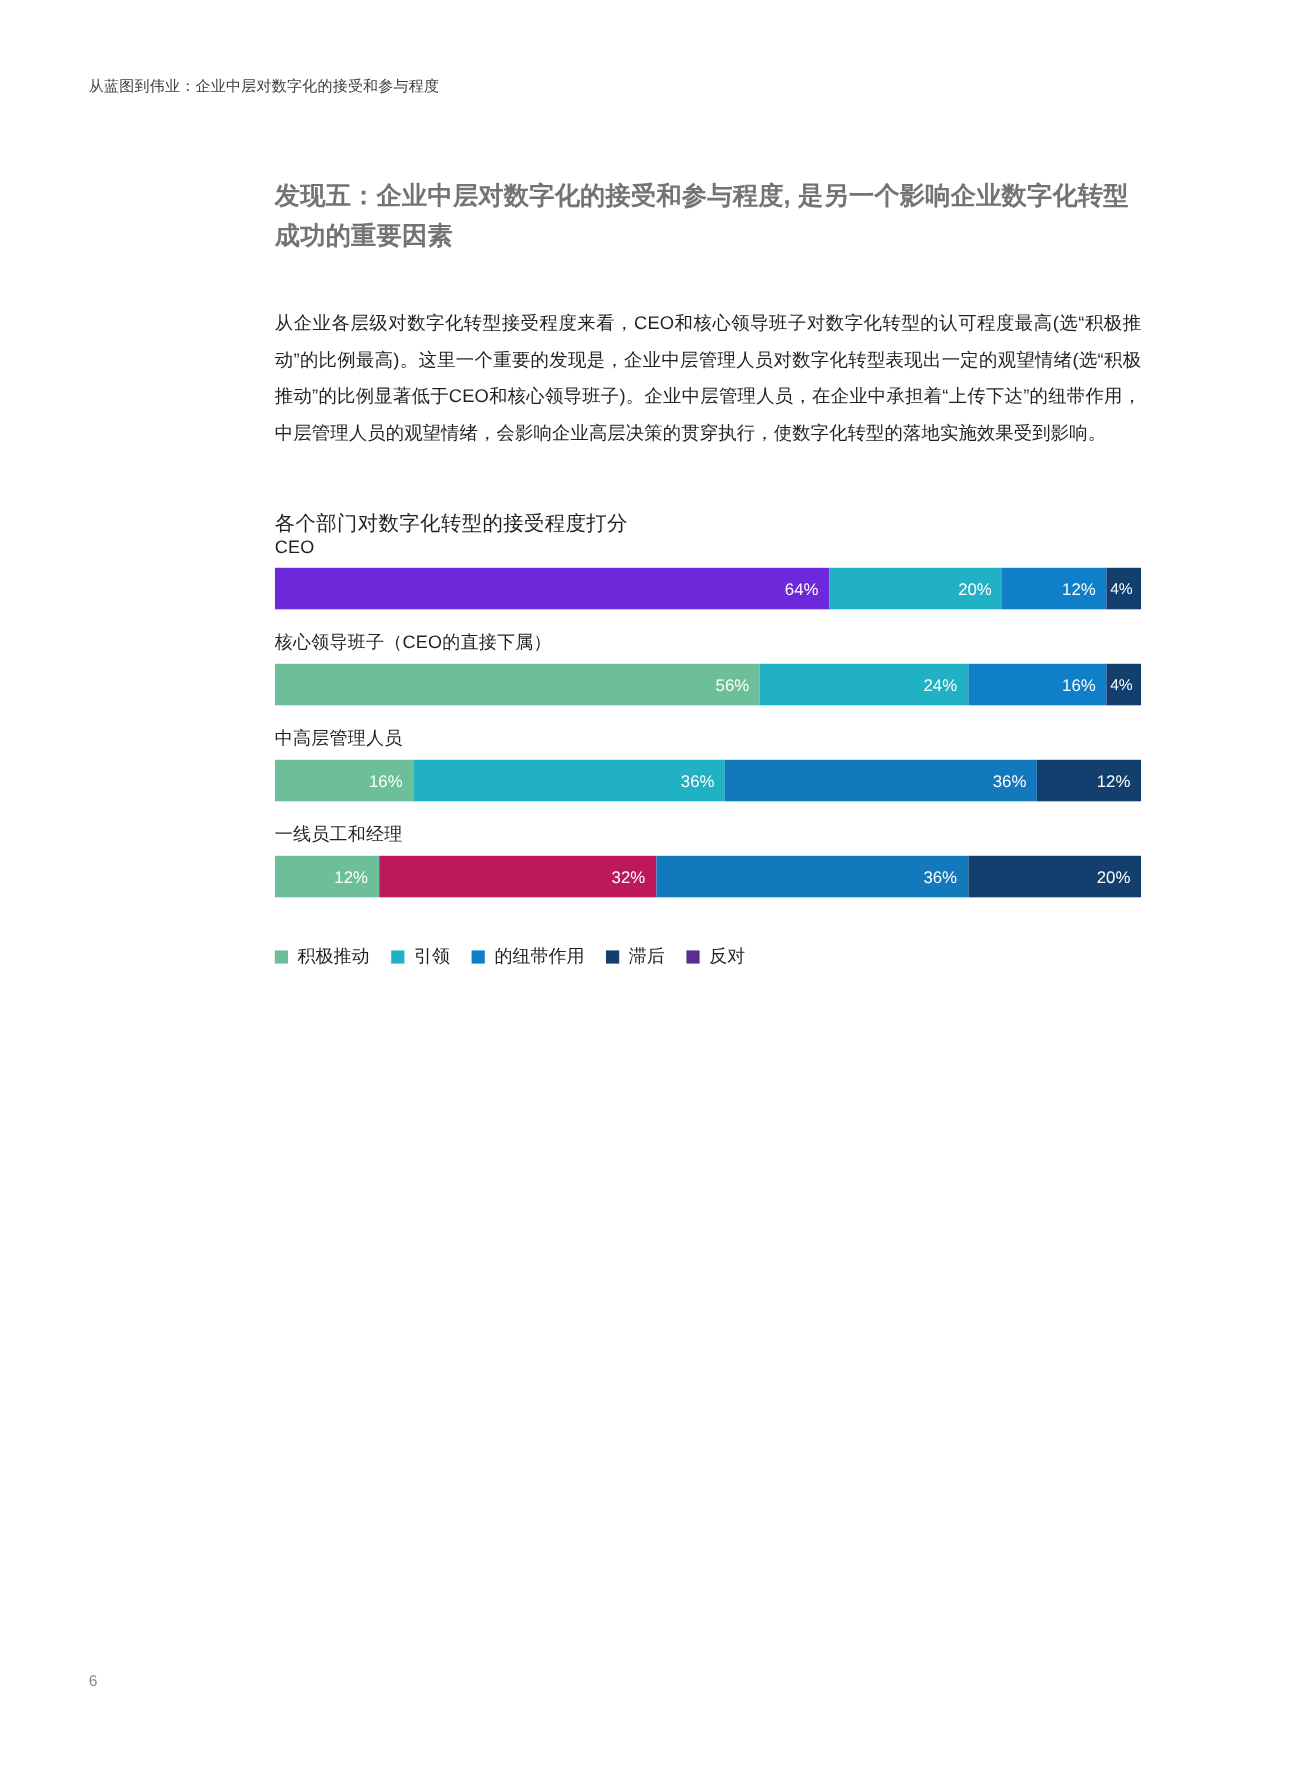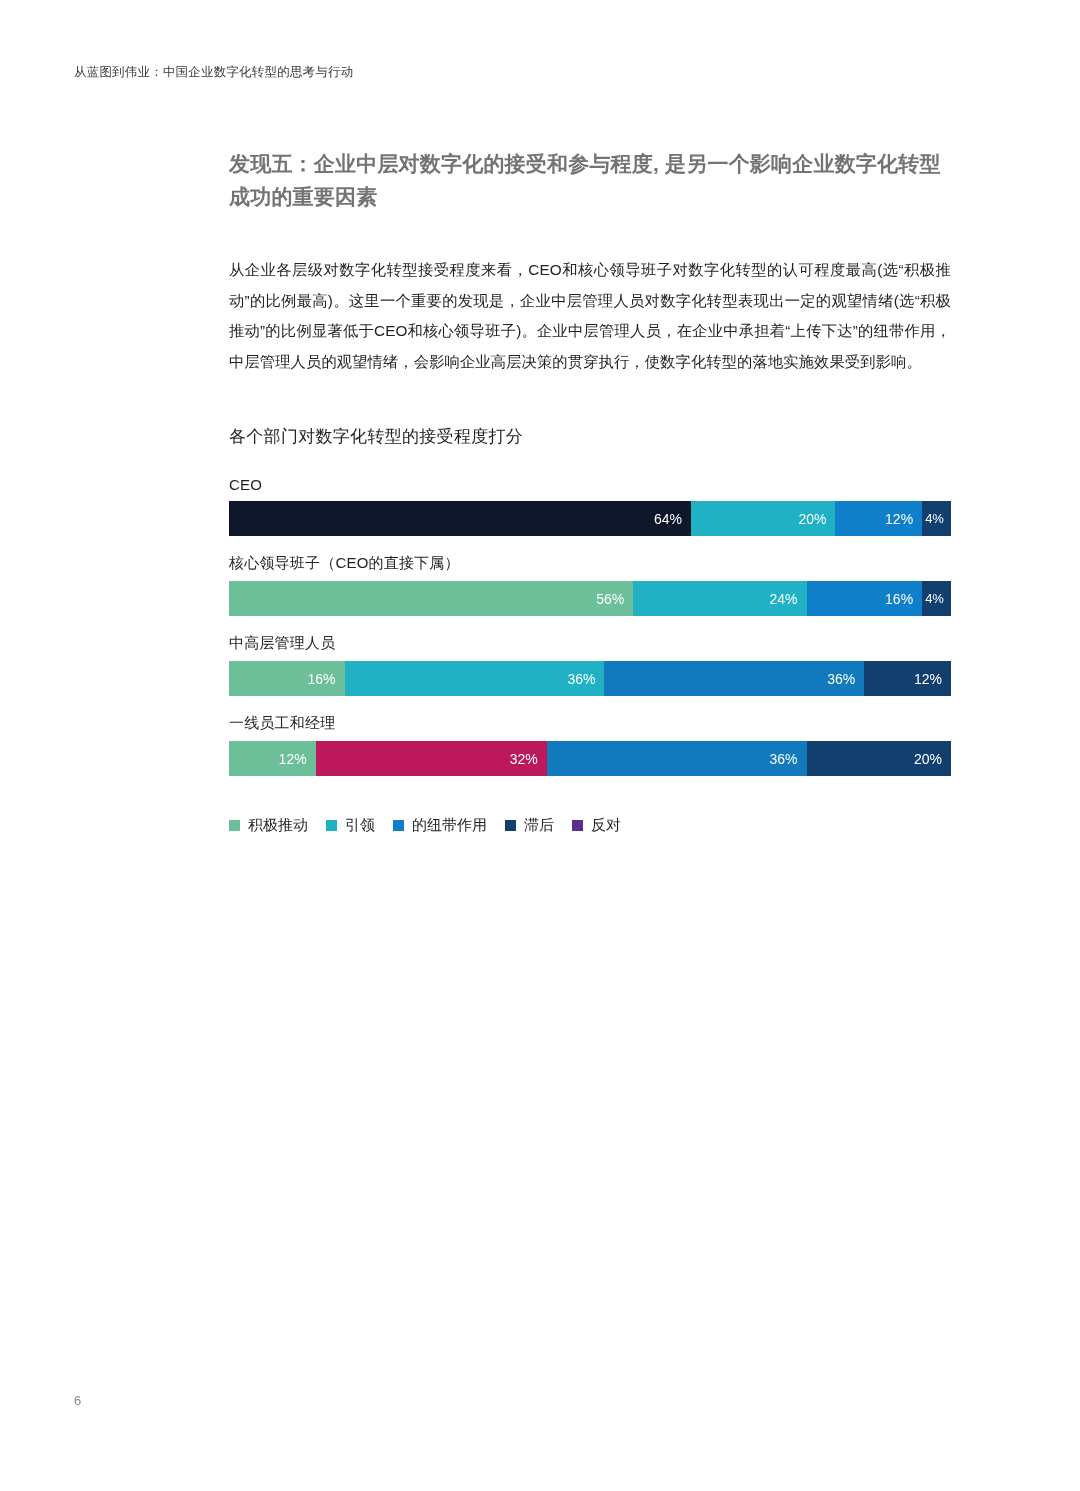--- a/index.html
+++ b/index.html
@@ -49,21 +49,20 @@
     text-align: justify;
     letter-spacing: 0.1px;
   }
   .chart-title {
     margin-top: 48px;
     font-size: 17px;
     color: #231f20;
     letter-spacing: 0.3px;
   }
   .chart {
-    margin-top: 28px;
     width: 722px;
   }
   .bar-group { margin-bottom: 18px; }
   .bar-label {
     font-size: 15px;
     color: #231f20;
     margin-bottom: 8px;
     letter-spacing: 0.2px;
   }
   .bar-track {
@@ -107,36 +106,36 @@
     bottom: 83px;
     font-size: 13px;
     color: #8a8a8a;
   }
 </style>
 </head>
 <body>
 
 <div class="page">
 
-  <div class="running-header">从蓝图到伟业：中国企业数字化转型的思考与行动</div>
+  <div class="running-header">从蓝图到伟业：企业中层对数字化的接受和参与程度</div>
 
   <div class="content">
 
     <h1 class="finding-title">发现五：企业中层对数字化的接受和参与程度, 是另一个影响企业数字化转型成功的重要因素</h1>
 
     <p class="body-para">从企业各层级对数字化转型接受程度来看，CEO和核心领导班子对数字化转型的认可程度最高(选“积极推动”的比例最高)。这里一个重要的发现是，企业中层管理人员对数字化转型表现出一定的观望情绪(选“积极推动”的比例显著低于CEO和核心领导班子)。企业中层管理人员，在企业中承担着“上传下达”的纽带作用，中层管理人员的观望情绪，会影响企业高层决策的贯穿执行，使数字化转型的落地实施效果受到影响。</p>
 
     <div class="chart-title">各个部门对数字化转型的接受程度打分</div>
 
     <div class="chart">
 
       <div class="bar-group">
         <div class="bar-label">CEO</div>
         <div class="bar-track">
-          <div class="seg" style="flex:0 0 64%;background:#0f172a">64%</div>
+          <div class="seg" style="flex:0 0 64%;background:#6d28d9">64%</div>
           <div class="seg" style="flex:0 0 20%;background:#20b1c4">20%</div>
           <div class="seg" style="flex:0 0 12%;background:#0f7fc9">12%</div>
           <div class="seg tiny" style="flex:0 0 4%;background:#123f6e">4%</div>
         </div>
       </div>
 
       <div class="bar-group">
         <div class="bar-label">核心领导班子（CEO的直接下属）</div>
         <div class="bar-track">
           <div class="seg" style="flex:0 0 56%;background:#6dbf9a">56%</div>

